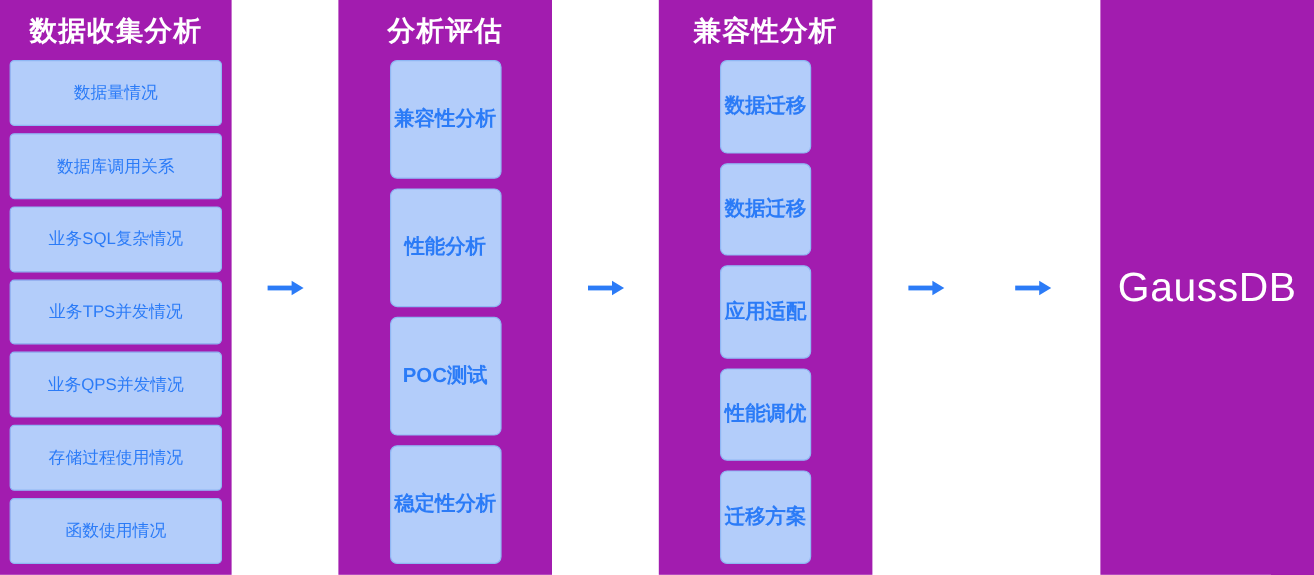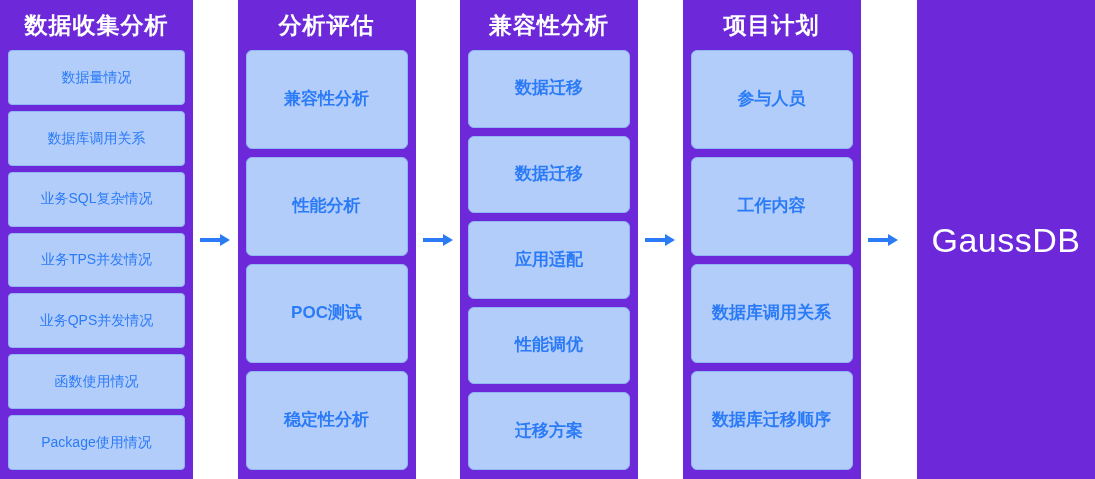--- a/index.html
+++ b/index.html
@@ -17,34 +17,35 @@
   #diagram {
     position: relative;
     width: 1095px;
     height: 479px;
     display: flex;
     align-items: stretch;
   }
 
   
   .panel {
-    background: #6d28d9;
+    background: #a21caf;
     box-sizing: border-box;
     display: flex;
     flex-direction: column;
     align-items: stretch;
     flex: 0 0 auto;
     height: 479px;
   }
   .panel.stage {
     width: 193px;
     padding: 0 8px 9px 8px;
   }
   .panel.stage.narrow {
     width: 178px;
+    align-items: center;
   }
   .panel.target {
     width: 178px;
     justify-content: center;
     align-items: center;
     padding: 0;
     margin-left: 12px;
   }
 
   .panel-title {
@@ -143,22 +144,22 @@
 <div id="diagram">
 
   <div class="panel stage">
     <div class="panel-title">数据收集分析</div>
     <div class="items">
       <div class="item">数据量情况</div>
       <div class="item">数据库调用关系</div>
       <div class="item">业务SQL复杂情况</div>
       <div class="item">业务TPS并发情况</div>
       <div class="item">业务QPS并发情况</div>
+      <div class="item">存储过程使用情况</div>
       <div class="item">函数使用情况</div>
-      <div class="item">Package使用情况</div>
     </div>
   </div>
 
   <div class="connector">
     <span class="arrow">
       <span class="shaft"></span>
       <span class="head"></span>
     </span>
   </div>
 
@@ -190,29 +191,20 @@
     </div>
   </div>
 
   <div class="connector">
     <span class="arrow">
       <span class="shaft"></span>
       <span class="head"></span>
     </span>
   </div>
 
-  <div class="panel stage narrow">
-    <div class="panel-title">项目计划</div>
-    <div class="items">
-      <div class="item">参与人员</div>
-      <div class="item">工作内容</div>
-      <div class="item">数据库调用关系</div>
-      <div class="item">数据库迁移顺序</div>
-    </div>
-  </div>
 
   <div class="connector">
     <span class="arrow">
       <span class="shaft"></span>
       <span class="head"></span>
     </span>
   </div>
 
   <div class="panel target">
     <div class="target-label">GaussDB</div>

